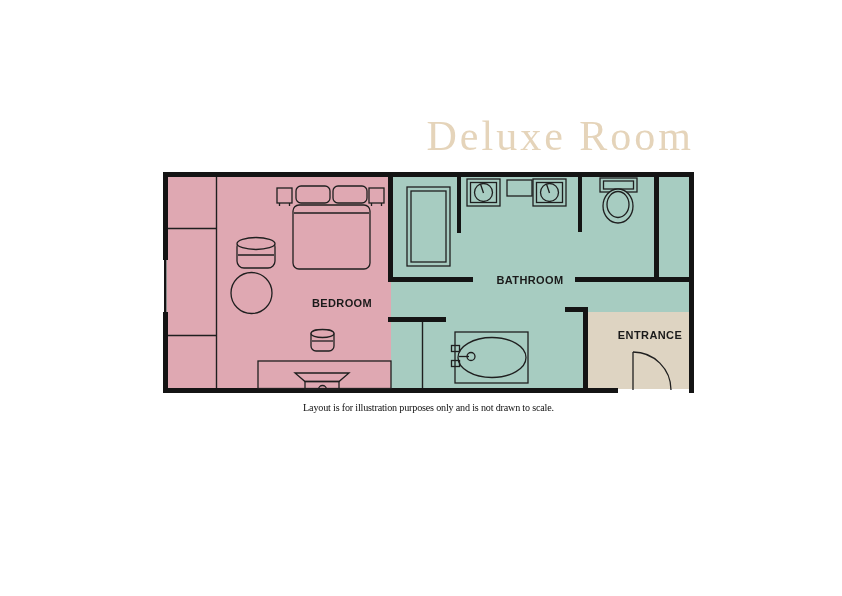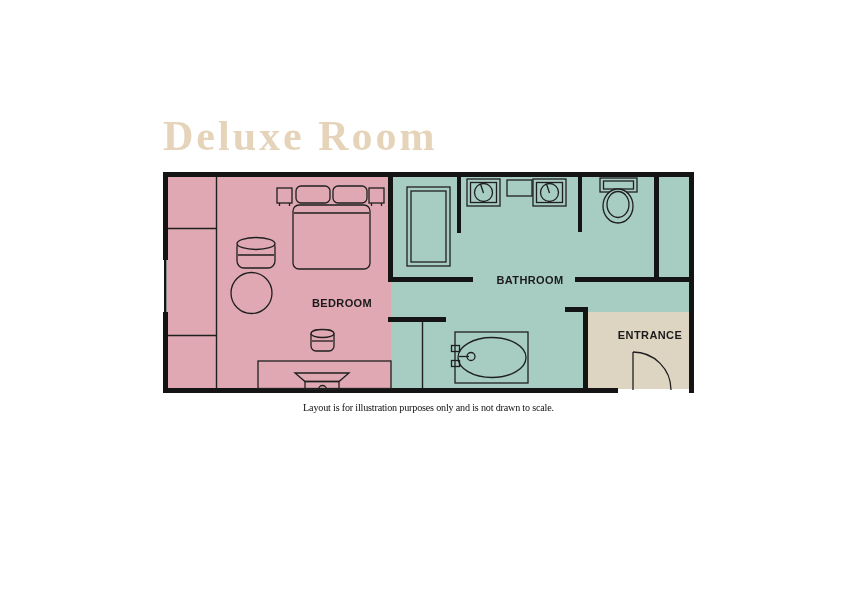--- a/index.html
+++ b/index.html
@@ -4,23 +4,23 @@
 <style>
   html,body{margin:0;padding:0;}
   body{
     width:842px;height:596px;background:#ffffff;overflow:hidden;
     font-family:"Liberation Sans",sans-serif;
     position:relative;
   }
   .stage{position:absolute;left:0;top:0;width:842px;height:596px;}
   .title{
     position:absolute;left:163px;top:112px;width:531px;
-    text-align:left;
+    text-align:right;
     font-family:"Liberation Serif",serif;
-    font-weight:700;
+    font-weight:400;
     font-size:42px;
     letter-spacing:3px;
     color:var(--color-title,#e5d4ba);
   }
   .caption{
     position:absolute;left:123px;top:401px;width:611px;
     text-align:center;
     font-family:"Liberation Serif",serif;
     font-size:11px;
     letter-spacing:-0.2px;

